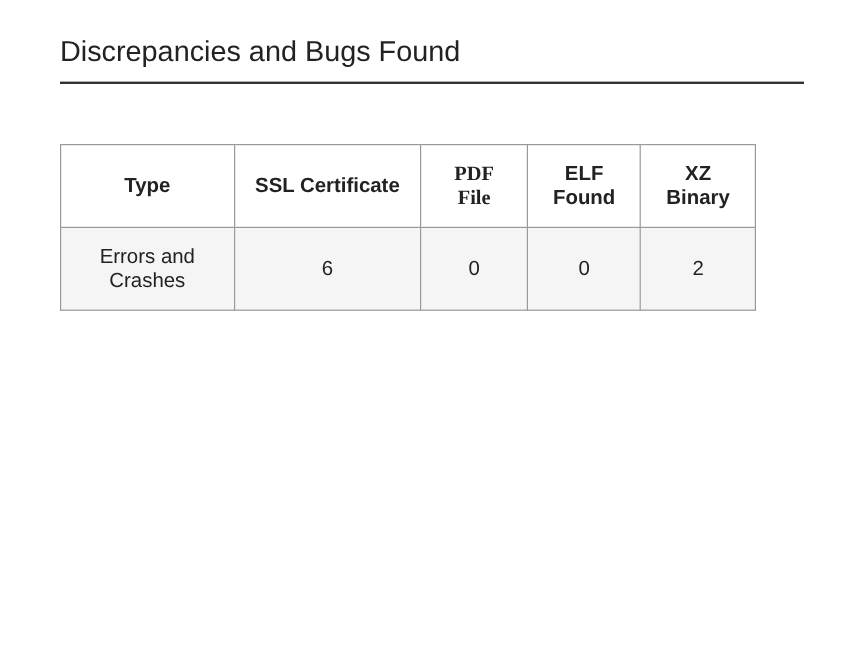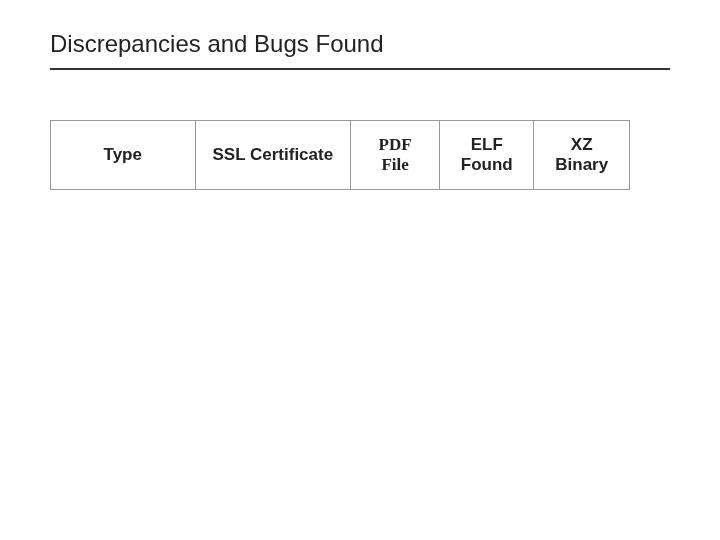--- a/index.html
+++ b/index.html
@@ -98,14 +98,21 @@
   <thead>
     <tr>
       <th class="col-type">Type</th>
       <th class="col-ssl">SSL Certificate</th>
       <th class="col-pdf">PDF File</th>
       <th class="col-elf">ELF Found</th>
       <th class="col-xz">XZ Binary</th>
     </tr>
   </thead>
   <tbody id="table-body">
+      <tr>
+        <td>Errors and Crashes</td>
+        <td>6</td>
+        <td>0</td>
+        <td>0</td>
+        <td>2</td>
+      </tr>
     </tbody>
 </table>
 
 </body></html>

